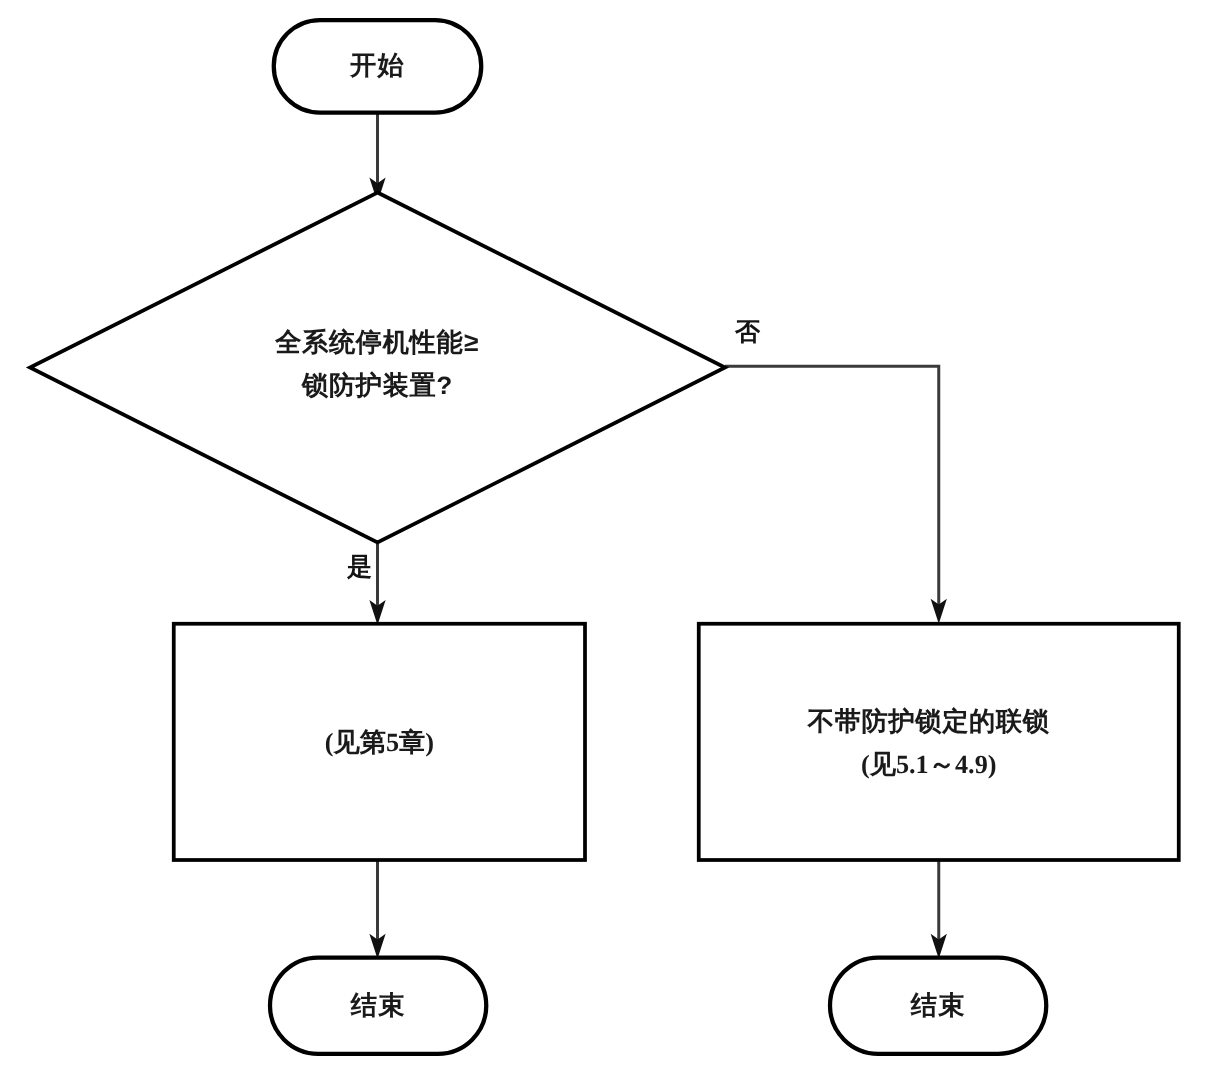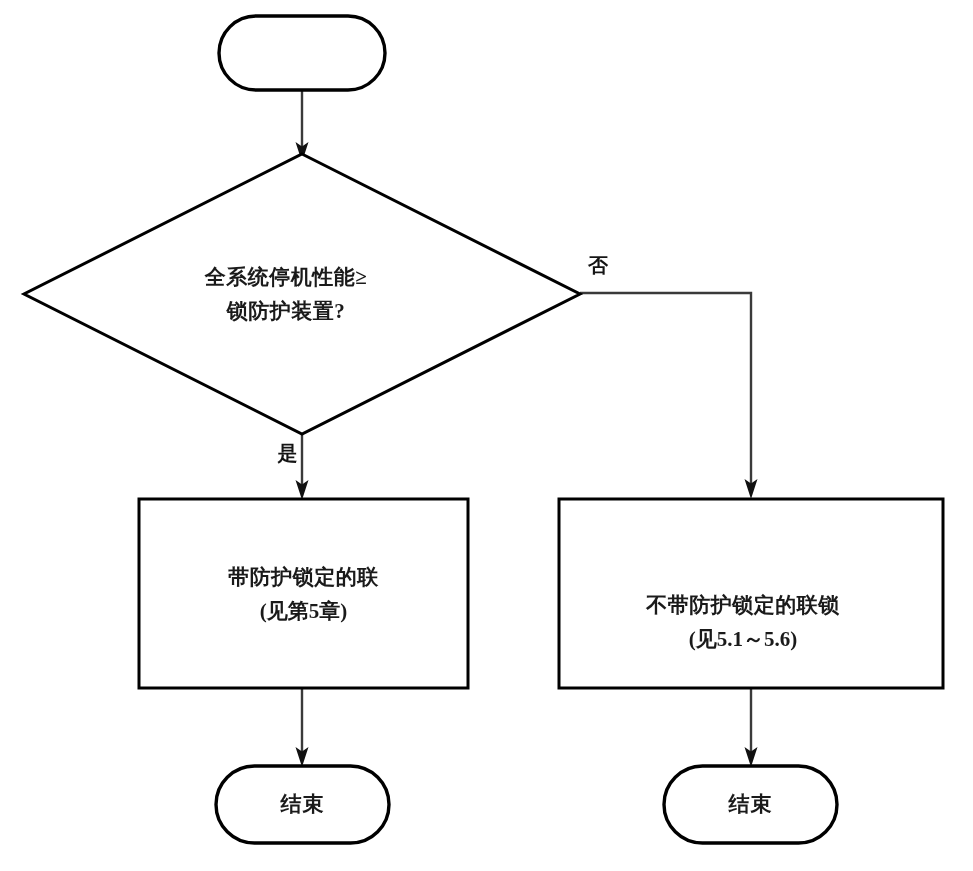--- a/index.html
+++ b/index.html
@@ -128,42 +128,44 @@
     <rect class="node-shape" x="139" y="499" width="329" height="189"></rect>
 
     <rect class="node-shape" x="559" y="499" width="384" height="189"></rect>
 
     <rect class="terminator-shape" x="216" y="766" width="173" height="77" rx="38.5" ry="38.5"></rect>
 
     <rect class="terminator-shape" x="664" y="766" width="173" height="77" rx="38.5" ry="38.5"></rect>
 
   </svg>
 
+  <div class="node-text terminator-label centered-box" style="left:219px; top:16px; width:166px; height:74px;">
+    <span>开始</span>
+  </div>
 
-  <div class="node-text decision-label centered-box" style="left:116px; top:248px; width:340px; height:92px;">
+  <div class="node-text decision-label centered-box" style="left:132px; top:248px; width:340px; height:92px;font-family:Liberation Mono, monospace;">
     <span>全系统停机性能≥</span>
     <span>锁防护装置?</span>
   </div>
 
   <div class="node-text branch-label" style="left:258px; top:440px; width:40px; text-align:right;">
     <span>是</span>
   </div>
 
   <div class="node-text branch-label" style="left:588px; top:252px; width:40px; text-align:left;">
     <span>否</span>
   </div>
 
   <div class="node-text process-label centered-box" style="left:139px; top:540px; width:329px; height:108px;">
-    <span>带防护锁定的联</span>
     <span class="ref-line">(见第5章)</span>
   </div>
 
-  <div class="node-text process-label centered-box" style="left:559px; top:540px; width:368px; height:108px;margin-top:28px;">
+  <div class="node-text process-label centered-box" style="left:559px; top:540px; width:368px; height:108px;">
     <span>不带防护锁定的联锁</span>
-    <span class="ref-line">(见5.1～5.6)</span>
+    <span class="ref-line">(见5.1～4.9)</span>
   </div>
 
   <div class="node-text terminator-label centered-box" style="left:216px; top:766px; width:173px; height:77px;">
     <span>结束</span>
   </div>
 
   <div class="node-text terminator-label centered-box" style="left:664px; top:766px; width:173px; height:77px;">
     <span>结束</span>
   </div>
 

